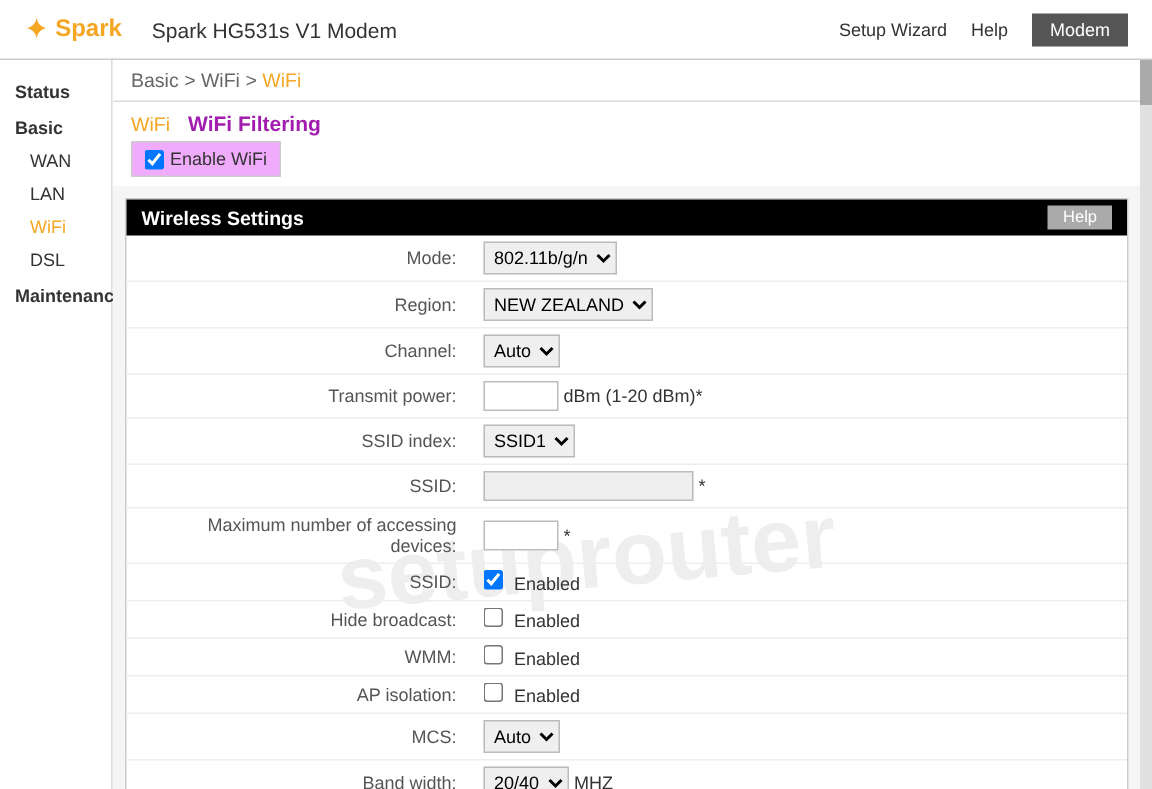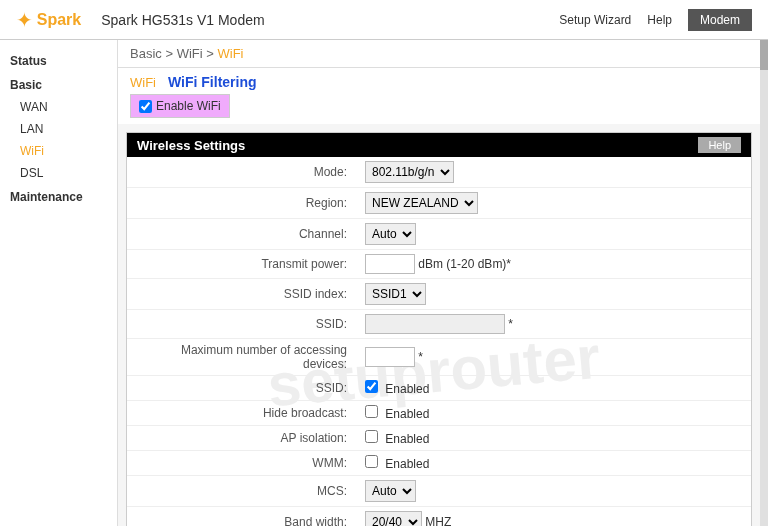--- a/index.html
+++ b/index.html
@@ -17,35 +17,35 @@
     #device-title { font-size: 14px; color: #333; margin-left: 12px; }
     #header-right { display: flex; align-items: center; gap: 16px; }
     #header-setup-wizard { font-size: 12px; color: #333; cursor: pointer; }
     #header-help { font-size: 12px; color: #333; cursor: pointer; }
     #header-logout { background: #555; color: #fff; border: none; padding: 4px 12px; cursor: pointer; font-size: 12px; }
 
     
     #layout { display: flex; height: calc(526px - 40px); }
 
     
-    #sidebar { width: 118px; background: #fff; border-right: 1px solid #ddd; padding-top: 8px; flex-shrink: 0; }
+    #sidebar { width: 75px; background: #fff; border-right: 1px solid #ddd; padding-top: 8px; flex-shrink: 0; }
     .sidebar-section-title { font-size: 12px; font-weight: bold; color: #333; padding: 6px 10px 4px; }
     .sidebar-item { padding: 4px 10px 4px 20px; cursor: pointer; color: #333; font-size: 12px; }
     .sidebar-item.active { color: #f5a623; }
 
     
     #main { flex: 1; overflow-y: auto; background: #f5f5f5; }
 
     
     #breadcrumb { padding: 6px 12px; font-size: 13px; color: #666; background: #fff; border-bottom: 1px solid #ddd; }
     #breadcrumb .current { color: #f5a623; }
 
     
     #page-header { padding: 6px 12px 0; display: flex; align-items: center; gap: 12px; background: #fff; }
-    #page-header-title { font-size: 14px; font-weight: bold; color: #1d4ed8; }
+    #page-header-title { font-size: 14px; font-weight: bold; color: #a21caf; }
 
     
     #enable-wifi-bar { background: #fff; padding: 4px 12px 6px; }
     #enable-wifi-label { display: flex; align-items: center; gap: 4px; font-size: 12px; border: 1px solid #ccc; padding: 4px 8px; display: inline-flex; background: #f0abfc; }
 
     
     #wireless-settings { margin: 8px; background: #fff; border: 1px solid #ccc; }
     #ws-header { display: flex; justify-content: space-between; align-items: center; background: #000000; color: #fff; padding: 4px 10px; }
     #ws-title { font-size: 13px; font-weight: bold; }
     #ws-help-btn { background: #aaa; color: #fff; border: none; padding: 2px 10px; cursor: pointer; font-size: 11px; }
@@ -193,28 +193,28 @@
             </td>
           </tr>
           <tr>
             <td class="label">Hide broadcast:</td>
             <td class="value">
               <input type="checkbox" style="">
               <span>Enabled</span>
             </td>
           </tr>
           <tr>
+            <td class="label">WMM:</td>
+            <td class="value">
+              <input type="checkbox" style="">
+              <span>Enabled</span>
+            </td>
+          </tr>
+          <tr>
             <td class="label">AP isolation:</td>
-            <td class="value">
-              <input type="checkbox" style="">
-              <span>Enabled</span>
-            </td>
-          </tr>
-          <tr>
-            <td class="label">WMM:</td>
             <td class="value">
               <input type="checkbox" style="">
               <span>Enabled</span>
             </td>
           </tr>
           <tr>
             <td class="label">MCS:</td>
             <td class="value">
               <select>
                 <option>Auto</option>

